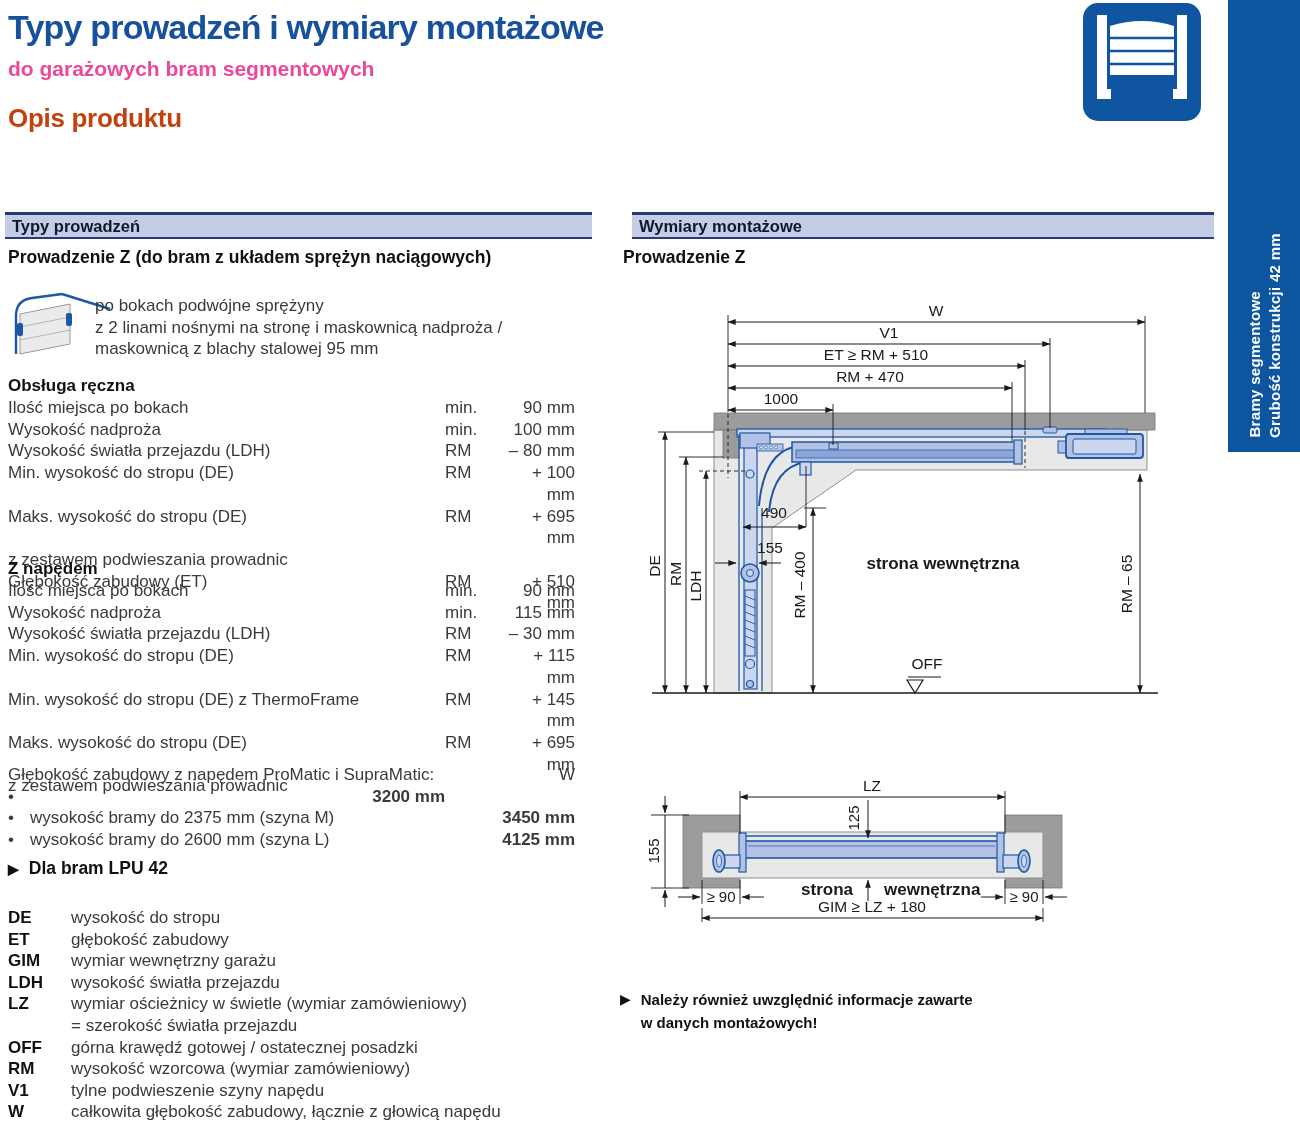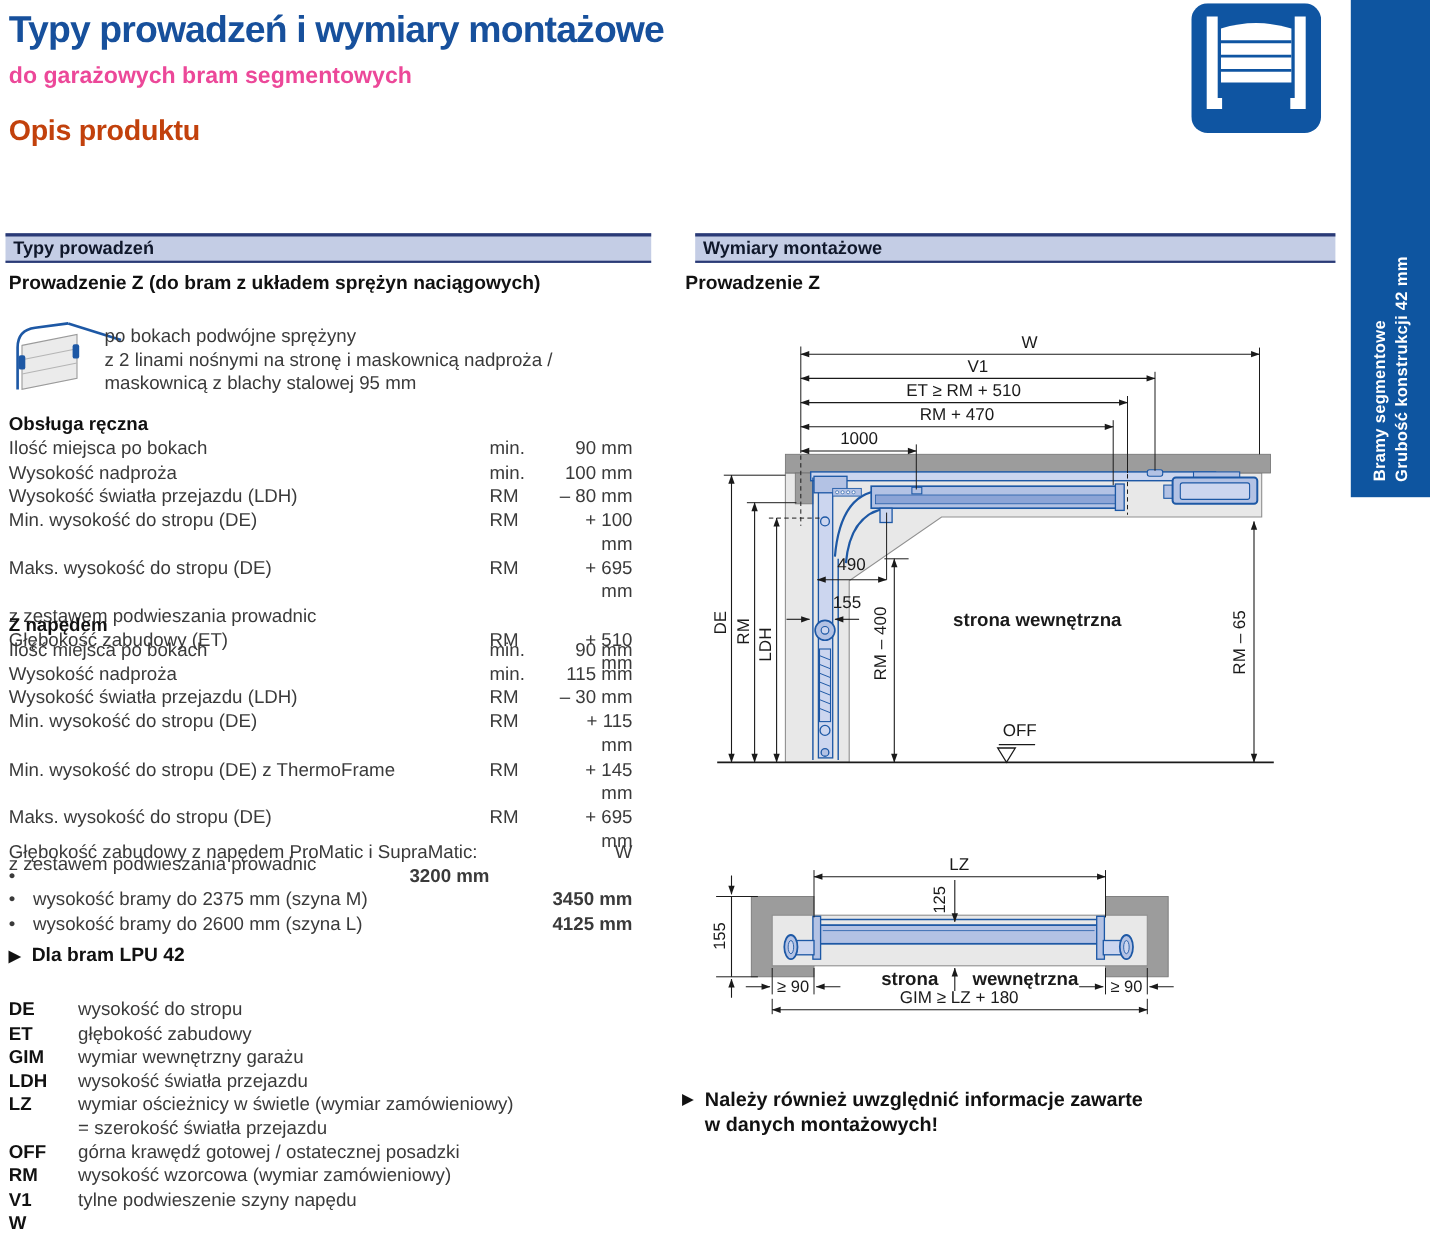--- a/index.html
+++ b/index.html
@@ -20,21 +20,21 @@
   .trow .c3{text-align:right;}
   .dhead{display:grid;grid-template-columns:437px 130px;font-size:17px;line-height:21.7px;color:#3a3a3a;}
   .dhead .c2{text-align:right;}
   .brow{display:grid;grid-template-columns:22px 415px 130px;font-size:17px;line-height:21.7px;color:#3a3a3a;}
   .brow .val{text-align:right;font-weight:bold;}
   .lrow{display:grid;grid-template-columns:63px 504px;font-size:17px;line-height:21.6px;color:#3a3a3a;}
   .lrow .term{font-weight:bold;color:#111;}
   .lpu{display:flex;align-items:baseline;gap:10px;font-size:17.5px;font-weight:bold;color:#111;}
   .lpu .tri, .note .tri{font-size:14px;color:#111;}
   .note{display:flex;gap:10px;}
-  .note .txt{font-size:18px;font-weight:bold;color:#111;line-height:23px;}
+  .note .txt{font-size:15px;font-weight:bold;color:#111;line-height:23px;}
   svg text{font-family:"Liberation Sans",sans-serif;fill:#1a1a1a;font-size:15.5px;}
   svg text.bold{font-weight:bold;font-size:17px;}
   svg text.small{font-size:15px;}
 </style>
 </head>
 <body>
 
 <div class="page">
 
   <div class="abs title">Typy prowadzeń i wymiary montażowe</div>
@@ -227,20 +227,21 @@
       <div class="lrow">
       <span class="term">RM</span>
       <span class="desc">wysokość wzorcowa (wymiar zamówieniowy)</span>
     </div>
       <div class="lrow">
       <span class="term">V1</span>
       <span class="desc">tylne podwieszenie szyny napędu</span>
     </div>
       <div class="lrow">
       <span class="term">W</span>
+      <span class="desc">całkowita głębokość zabudowy, łącznie z głowicą napędu</span>
     </div>
     </div>
 
   <div class="abs sec-bar" style="left:632px;top:212px;width:575px;">
     <span>Wymiary montażowe</span>
   </div>
   <div class="abs sub-bold" style="left:623px;top:247px;">Prowadzenie Z</div>
 
   <div class="abs" style="left:640px;top:298px;width:535px;height:408px;">
   <svg width="535" height="408" viewBox="640 298 535 408">

